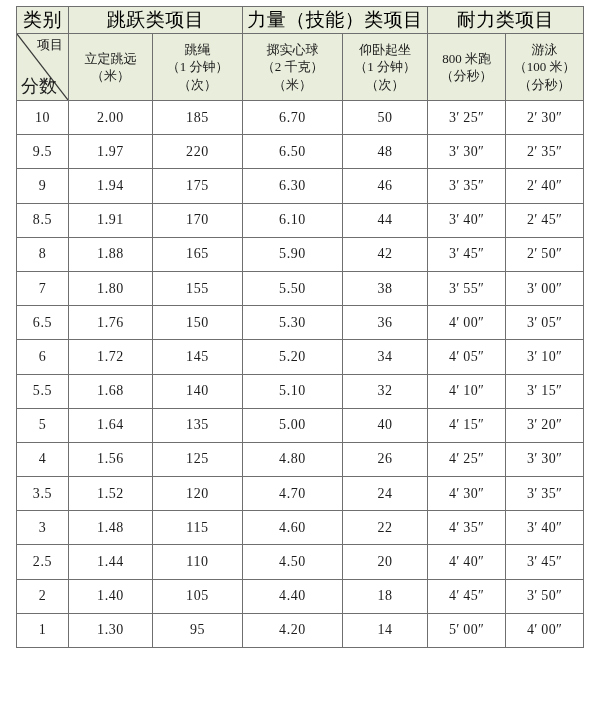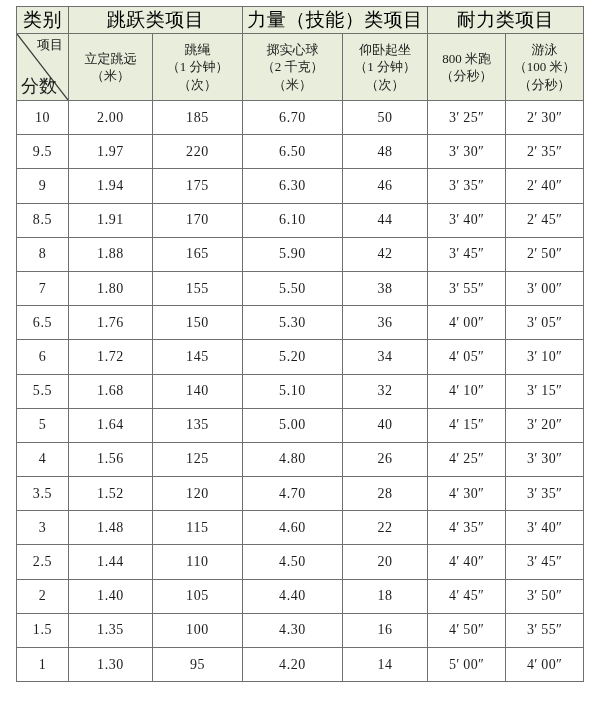--- a/index.html
+++ b/index.html
@@ -299,21 +299,21 @@
           <td>4.80</td>
           <td>26</td>
           <td class="time-cell">4′ 25″</td>
           <td class="time-cell">3′ 30″</td>
         </tr>
         <tr>
           <td>3.5</td>
           <td>1.52</td>
           <td>120</td>
           <td>4.70</td>
-          <td>28</td>
+          <td>24</td>
           <td class="time-cell">4′ 30″</td>
           <td class="time-cell">3′ 35″</td>
         </tr>
         <tr>
           <td>3</td>
           <td>1.48</td>
           <td>115</td>
           <td>4.60</td>
           <td>22</td>
           <td class="time-cell">4′ 35″</td>
@@ -331,29 +331,20 @@
         <tr>
           <td>2</td>
           <td>1.40</td>
           <td>105</td>
           <td>4.40</td>
           <td>18</td>
           <td class="time-cell">4′ 45″</td>
           <td class="time-cell">3′ 50″</td>
         </tr>
         <tr>
-          <td>1.5</td>
-          <td>1.35</td>
-          <td>100</td>
-          <td>4.30</td>
-          <td>16</td>
-          <td class="time-cell">4′ 50″</td>
-          <td class="time-cell">3′ 55″</td>
-        </tr>
-        <tr>
           <td>1</td>
           <td>1.30</td>
           <td>95</td>
           <td>4.20</td>
           <td>14</td>
           <td class="time-cell">5′ 00″</td>
           <td class="time-cell">4′ 00″</td>
         </tr>
       </tbody>
   </table>

